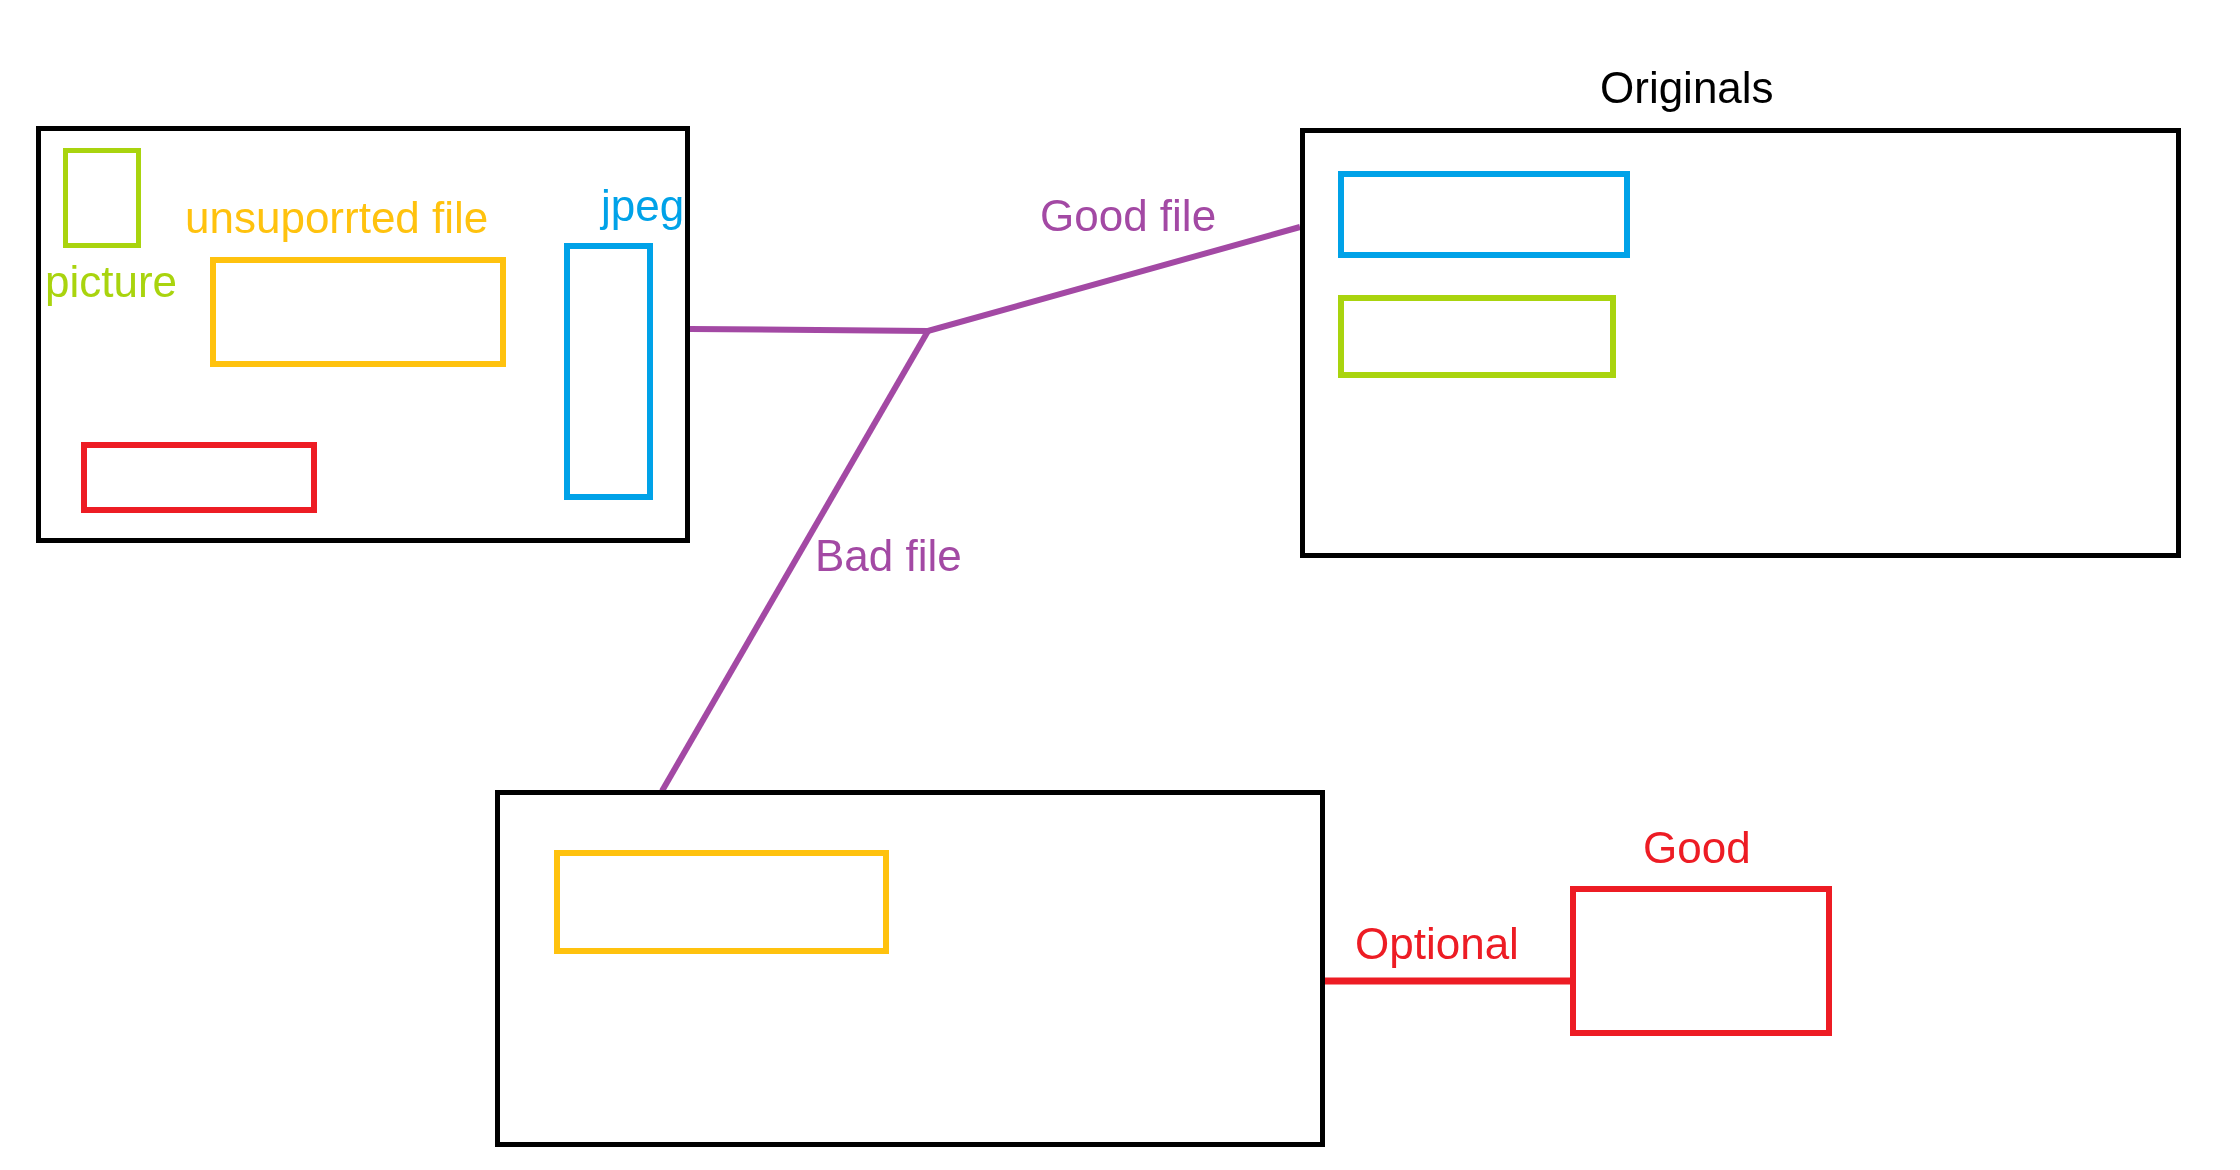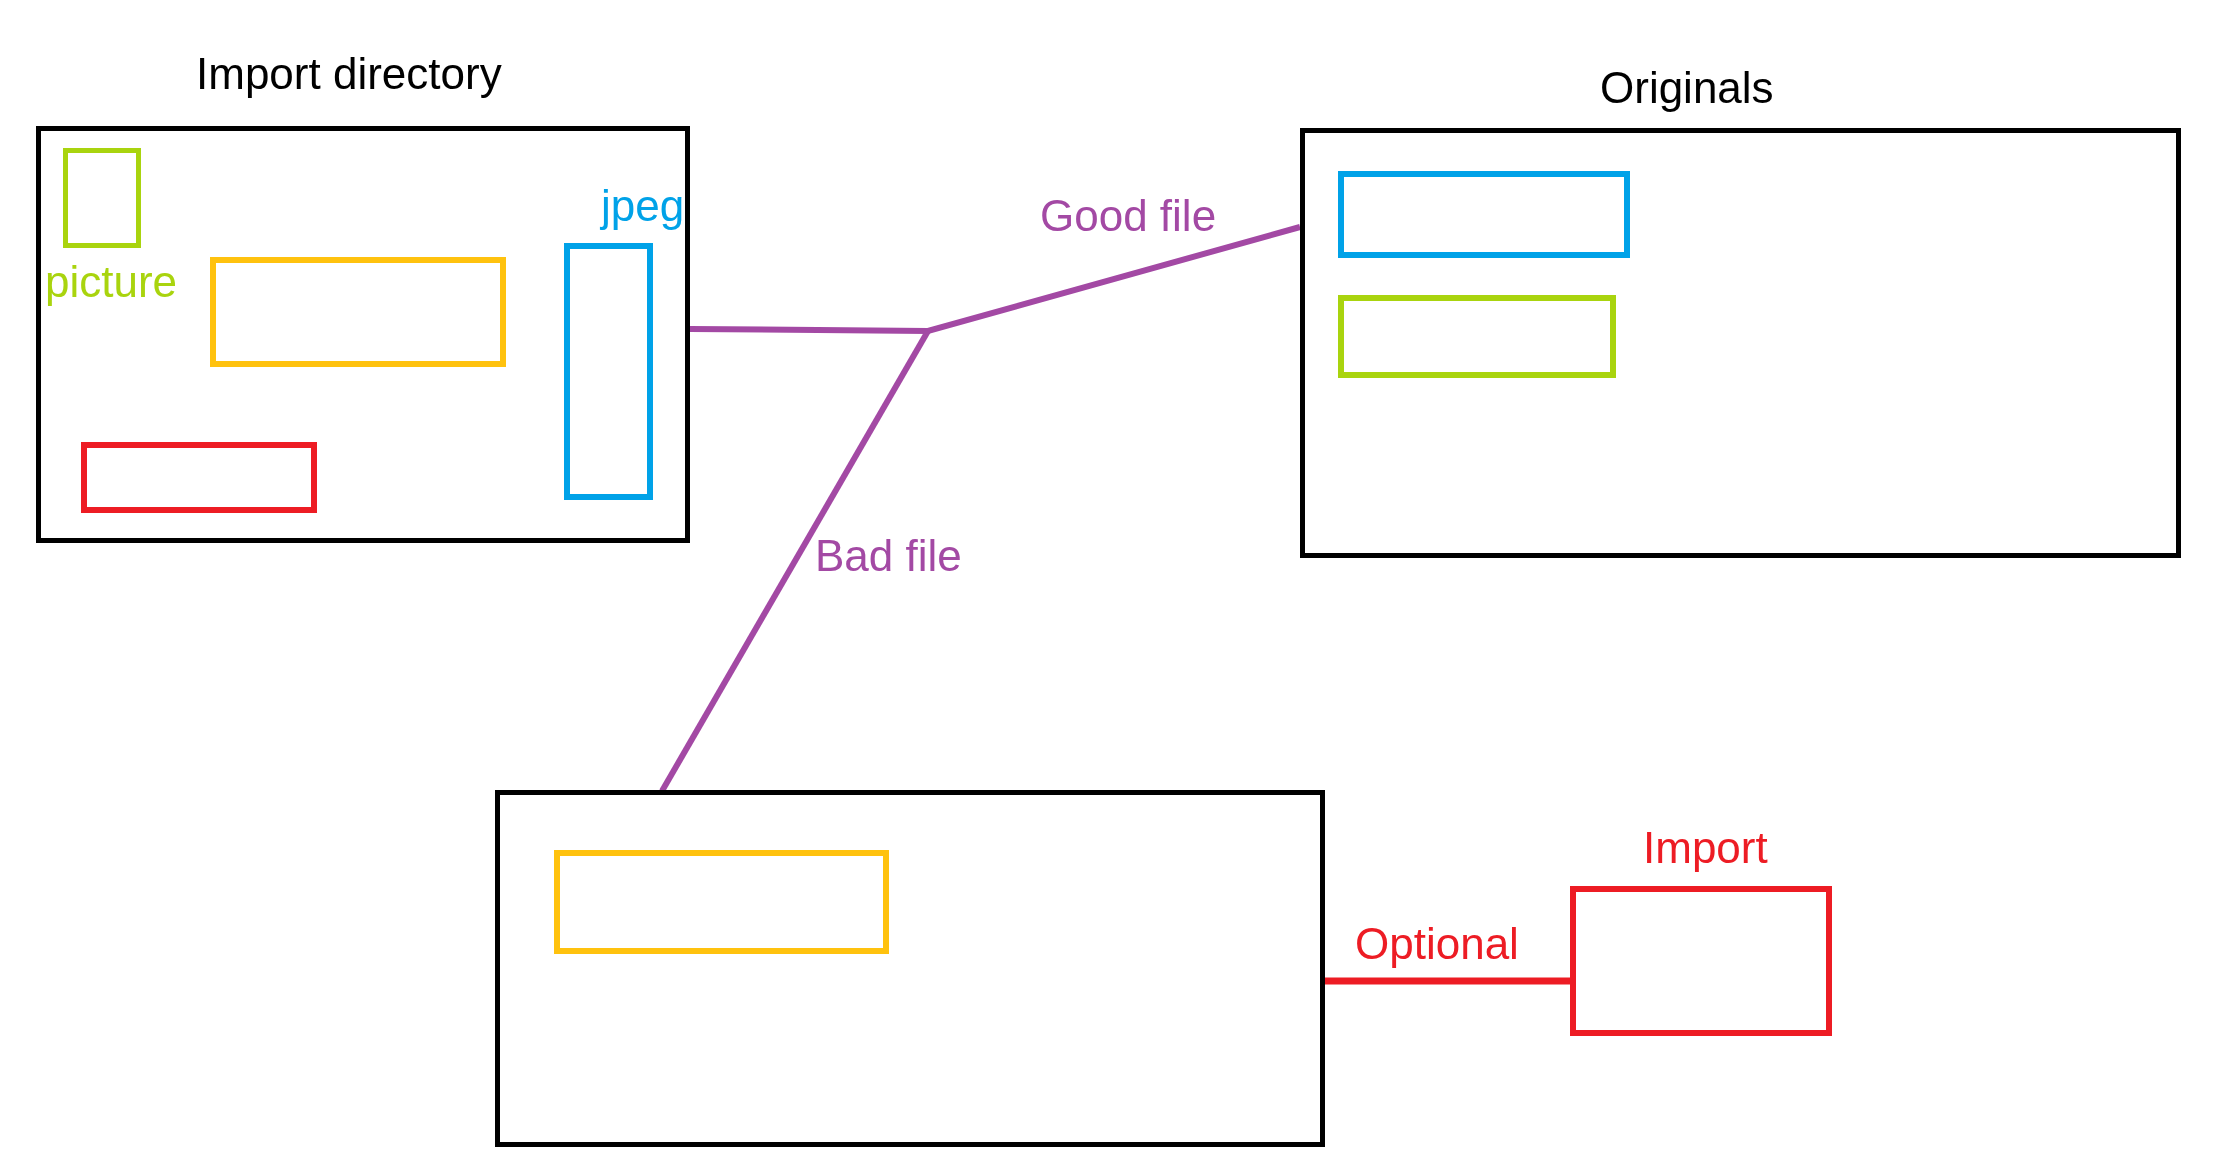--- a/index.html
+++ b/index.html
@@ -59,41 +59,41 @@
 <body>
 
 <div class="stage">
 
   <svg class="wires" viewBox="0 0 2240 1170">
     <polyline points="690,329 928,331 1300,227" fill="none" stroke="#A349A4" stroke-width="6"></polyline>
     <line x1="928" y1="331" x2="662" y2="791" stroke="#A349A4" stroke-width="6"></line>
     <line x1="1322" y1="981" x2="1572" y2="981" stroke="#ED1C24" stroke-width="7"></line>
   </svg>
 
-  <div class="lbl t-import">Import directory</div>
   <div class="box box-import"></div>
 
   <div class="box rect-picture"></div>
   <div class="lbl t-picture">picture</div>
 
+  <div class="lbl t-unsupported">unsuporrted file</div>
   <div class="box rect-unsupported"></div>
 
   <div class="lbl t-jpeg">jpeg</div>
   <div class="box rect-jpeg"></div>
 
   <div class="box rect-empty-folder"></div>
 
   <div class="lbl t-originals">Originals</div>
   <div class="box box-originals"></div>
   <div class="box rect-originals-blue"></div>
   <div class="box rect-originals-lime"></div>
 
   <div class="box box-unimported"></div>
   <div class="box rect-unimported-gold"></div>
 
-  <div class="lbl t-trash">Import</div>
+  <div class="lbl t-trash">Good</div>
   <div class="box box-trash"></div>
 
   <div class="lbl t-goodfile">Good file</div>
   <div class="lbl t-badfile">Bad file</div>
   <div class="lbl t-optional">Optional</div>
 
 </div>
 
 </body></html>

